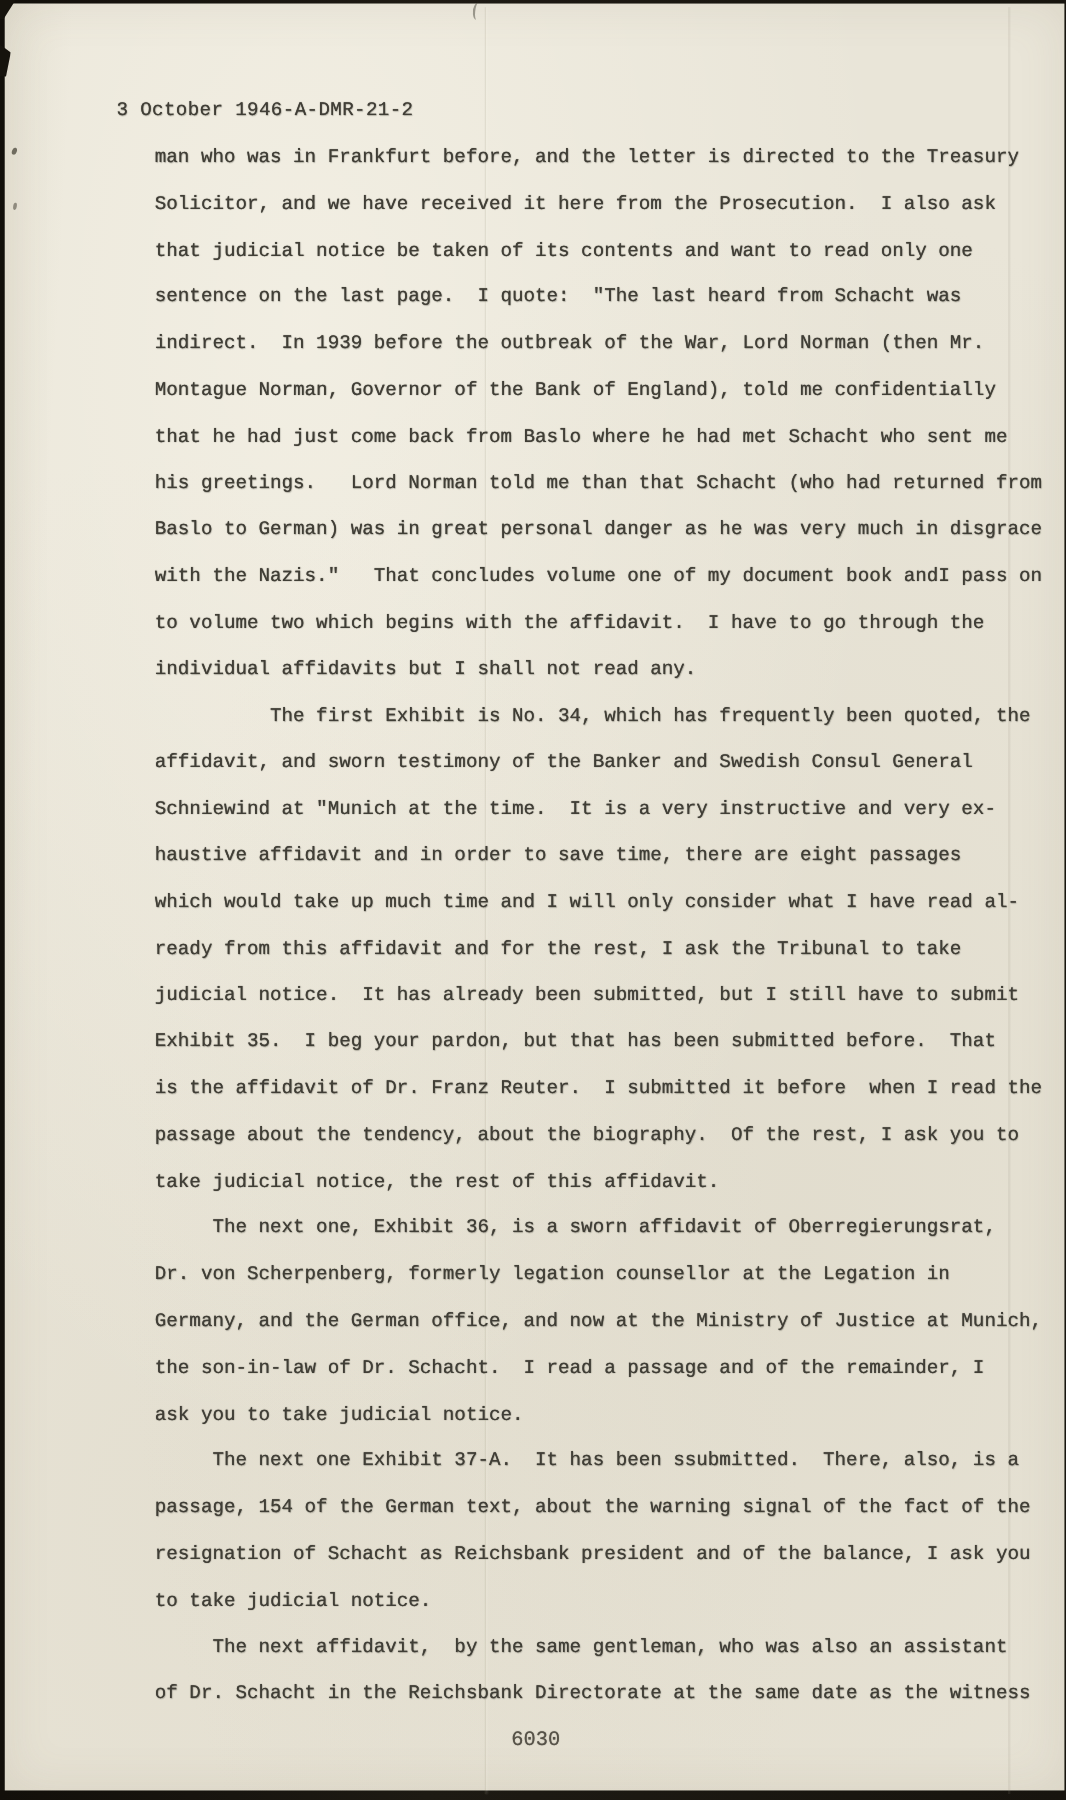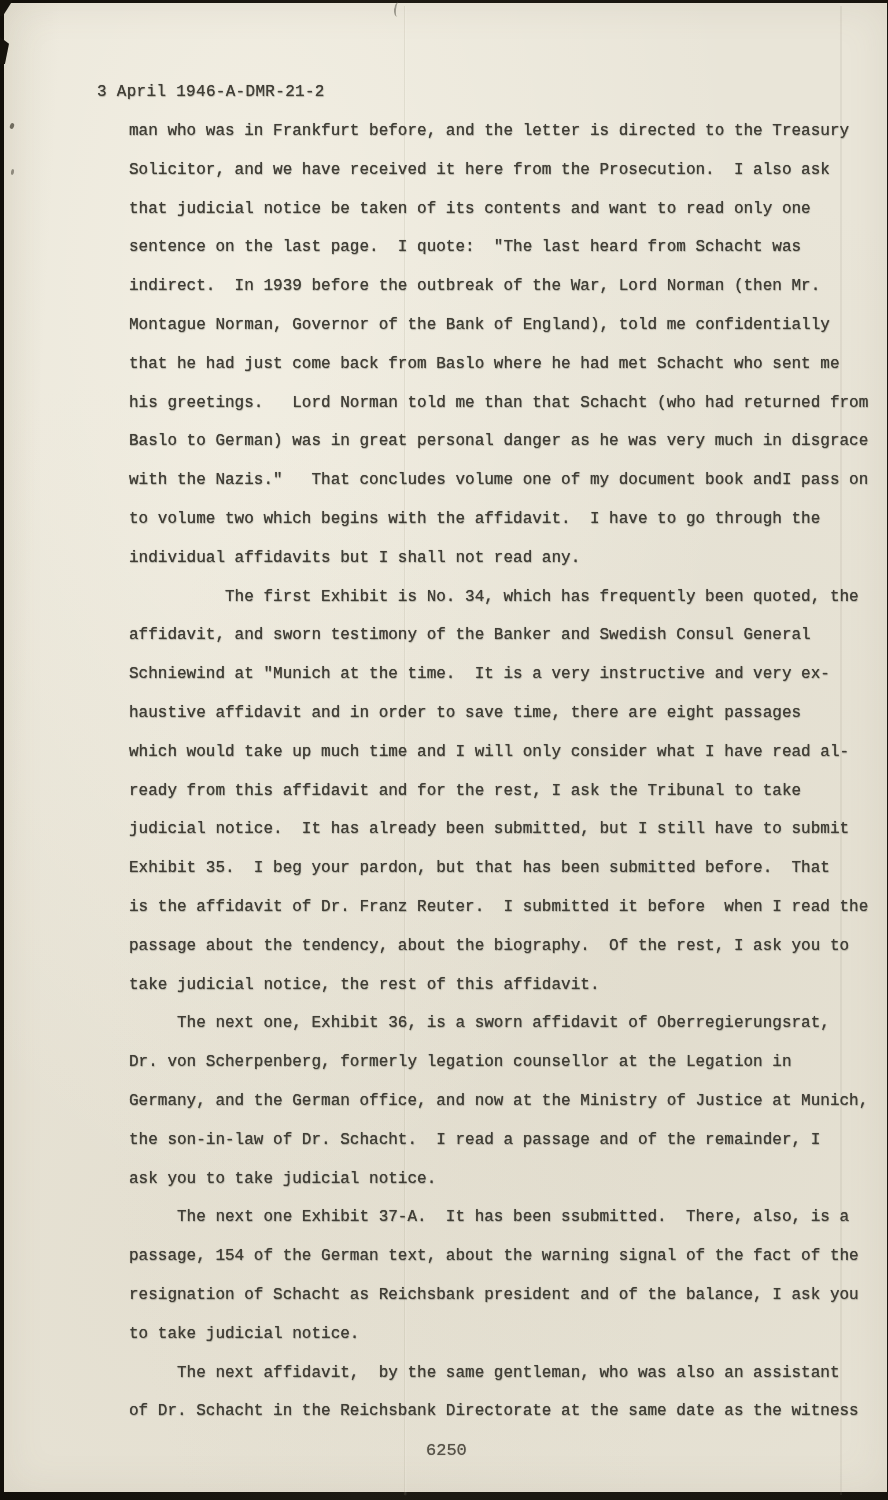--- a/index.html
+++ b/index.html
@@ -99,17 +99,17 @@
   <div class="crease-center"></div>
   <div class="edge-shadow-right"></div>
 </div>
 
 <div class="tear tear-1"></div>
 <div class="tear tear-2"></div>
 <div class="speck speck-1"></div>
 <div class="speck speck-2"></div>
 <div class="pen-mark"></div>
 
-<div class="typed doc-header">3 April 1946-A-DMR-21-2</div>
+<div class="typed doc-header">3 October 1946-A-DMR-21-2</div>
 
 <div class="typed doc-body"><div class="line">man who was in Frankfurt before, and the letter is directed to the Treasury</div><div class="line">Solicitor, and we have received it here from the Prosecution.  I also ask</div><div class="line">that judicial notice be taken of its contents and want to read only one</div><div class="line">sentence on the last page.  I quote:  "The last heard from Schacht was</div><div class="line">indirect.  In 1939 before the outbreak of the War, Lord Norman (then Mr.</div><div class="line">Montague Norman, Governor of the Bank of England), told me confidentially</div><div class="line">that he had just come back from Baslo where he had met Schacht who sent me</div><div class="line">his greetings.   Lord Norman told me than that Schacht (who had returned from</div><div class="line">Baslo to German) was in great personal danger as he was very much in disgrace</div><div class="line">with the Nazis."   That concludes volume one of my document book andI pass on</div><div class="line">to volume two which begins with the affidavit.  I have to go through the</div><div class="line">individual affidavits but I shall not read any.</div><div class="line">          The first Exhibit is No. 34, which has frequently been quoted, the</div><div class="line">affidavit, and sworn testimony of the Banker and Swedish Consul General</div><div class="line">Schniewind at "Munich at the time.  It is a very instructive and very ex-</div><div class="line">haustive affidavit and in order to save time, there are eight passages</div><div class="line">which would take up much time and I will only consider what I have read al-</div><div class="line">ready from this affidavit and for the rest, I ask the Tribunal to take</div><div class="line">judicial notice.  It has already been submitted, but I still have to submit</div><div class="line">Exhibit 35.  I beg your pardon, but that has been submitted before.  That</div><div class="line">is the affidavit of Dr. Franz Reuter.  I submitted it before  when I read the</div><div class="line">passage about the tendency, about the biography.  Of the rest, I ask you to</div><div class="line">take judicial notice, the rest of this affidavit.</div><div class="line">     The next one, Exhibit 36, is a sworn affidavit of Oberregierungsrat,</div><div class="line">Dr. von Scherpenberg, formerly legation counsellor at the Legation in</div><div class="line">Germany, and the German office, and now at the Ministry of Justice at Munich,</div><div class="line">the son-in-law of Dr. Schacht.  I read a passage and of the remainder, I</div><div class="line">ask you to take judicial notice.</div><div class="line">     The next one Exhibit 37-A.  It has been ssubmitted.  There, also, is a</div><div class="line">passage, 154 of the German text, about the warning signal of the fact of the</div><div class="line">resignation of Schacht as Reichsbank president and of the balance, I ask you</div><div class="line">to take judicial notice.</div><div class="line">     The next affidavit,  by the same gentleman, who was also an assistant</div><div class="line">of Dr. Schacht in the Reichsbank Directorate at the same date as the witness</div></div>
 
-<div class="typed page-number">6250</div>
+<div class="typed page-number">6030</div>
 
 </body></html>

